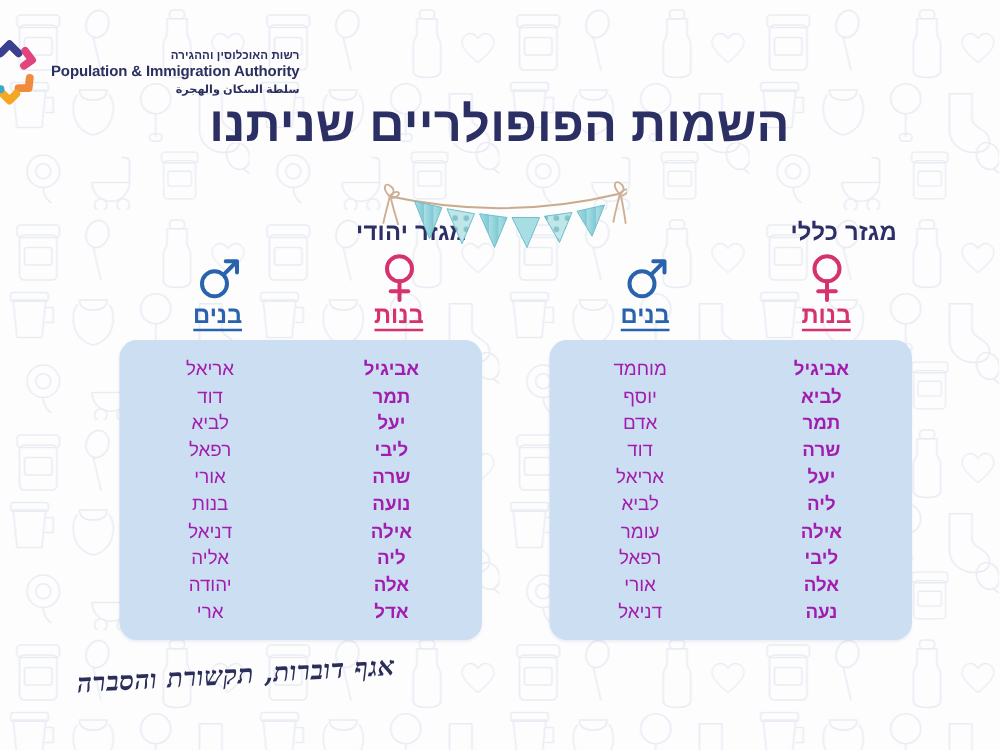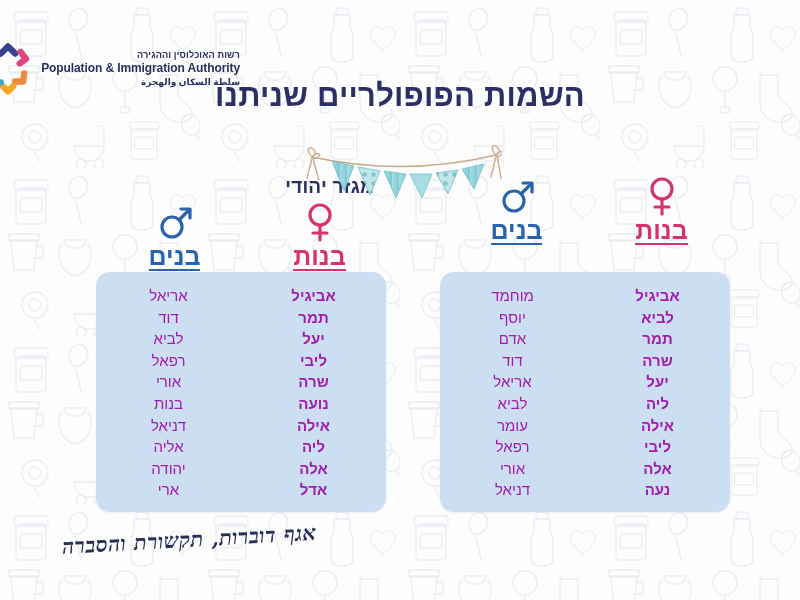--- a/index.html
+++ b/index.html
@@ -20,21 +20,21 @@
   #bg-pattern {
     position:absolute; inset:0;
     z-index:0;
     opacity:1;
     pointer-events:none;
   }
 
   
   #logo-block {
     position:absolute;
-    top:33px; left:0;
+    top:22px; left:0;
     width:240px;
     height:70px;
     z-index:5;
     display:flex;
     align-items:center;
     justify-content:flex-start;
     direction:rtl;
     gap:6px;
   }
   #logo-text {
@@ -57,21 +57,21 @@
   #logo-mark { width:54px; height:54px; flex:0 0 54px; }
 
   
   #title {
     position:absolute;
     top:76px; left:0; right:0;
     z-index:6;
     text-align:center;
     color:#2b2f63;
     font-weight:bold;
-    font-size:31px;
+    font-size:39px;
     line-height:1.28;
     letter-spacing:.2px;
     text-shadow:0 1px 0 rgba(255,255,255,.6);
   }
   #title .t-line { display:block; }
 
   
   #bunting {
     position:absolute;
     top:143px; left:306px;
@@ -107,21 +107,21 @@
   .col-head {
     flex:1 1 50%;
     text-align:center;
     display:flex;
     flex-direction:column;
     align-items:center;
     gap:1px;
   }
   .gsym { width:34px; height:40px; display:block; }
   .col-head-label {
-    font-size:25px;
+    font-size:19px;
     font-weight:bold;
     border-bottom:2.2px solid currentColor;
     padding-bottom:0px;
     line-height:1.05;
   }
   .col-head.girls .col-head-label { color:#d6326e; border-bottom-color:#d6326e; }
   .col-head.boys  .col-head-label { color:#2a63ad; border-bottom-color:#2a63ad; }
 
   
   .name-card {
@@ -299,20 +299,21 @@
     <path d="M52 24 L74 28 L64 52z" fill="url(#dots)" opacity=".85"></path>
     <path d="M78 28 L100 31 L90 55z" fill="url(#stripe)" stroke="#6fbfcb" stroke-width=".8"></path>
     <path d="M104 31 L126 31 L116 55z" fill="#a8dde3" stroke="#6fbfcb" stroke-width=".8"></path>
     <path d="M130 30 L152 27 L142 51z" fill="#bfe6e9" stroke="#6fbfcb" stroke-width=".8"></path>
     <path d="M130 30 L152 27 L142 51z" fill="url(#dots)" opacity=".85"></path>
     <path d="M156 26 L178 21 L168 46z" fill="url(#stripe)" stroke="#6fbfcb" stroke-width=".8"></path>
   </g>
 </svg>
 
 <div class="sector" id="sector-general">
+  <div class="sector-title">מגזר כללי</div>
   <div class="col-heads">
     <div class="col-head girls">
       <svg class="gsym" viewBox="0 0 34 40">
         <g fill="none" stroke="#d6326e" stroke-width="3.2" stroke-linecap="round">
           <circle cx="17" cy="13" r="10"></circle>
           <path d="M17 23 V38"></path>
           <path d="M10 31 H24"></path>
         </g>
       </svg>
       <span class="col-head-label">בנות</span>

